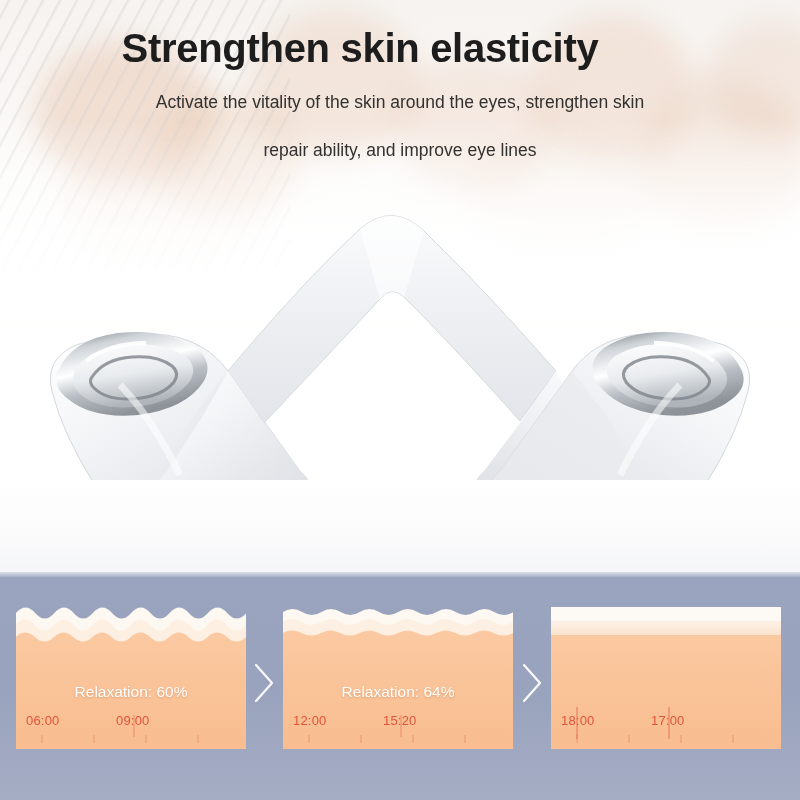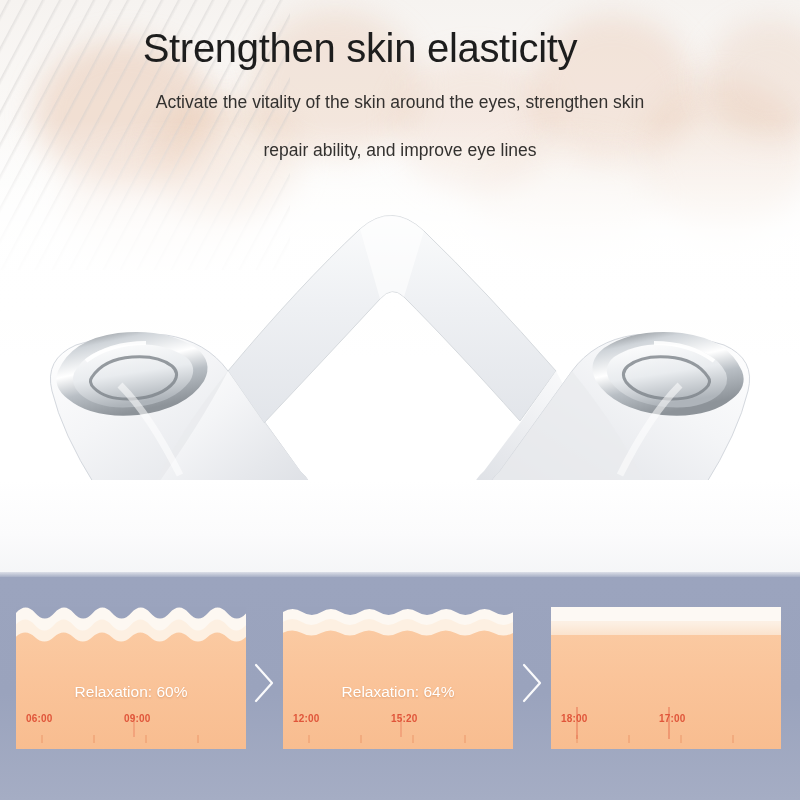--- a/index.html
+++ b/index.html
@@ -37,21 +37,21 @@
   .streaks { position:absolute; left:-40px; top:-30px; width:330px; height:300px;
     background:repeating-linear-gradient(118deg,
       rgba(255,255,255,0) 0px, rgba(255,255,255,0) 11px,
       rgba(208,206,205,.50) 12px, rgba(255,255,255,0) 15px);
     filter:blur(.7px); opacity:.85; }
   .hero-fade { position:absolute; left:0; top:120px; width:800px; height:200px;
     background:linear-gradient(180deg,rgba(255,255,255,0) 0%,rgba(255,255,255,.82) 55%,#fff 100%); }
 
   .headline {
     position:absolute; left:0; top:26px; width:720px; text-align:center;
-    font-size:40px; font-weight:normal; color:#1d1d1d; letter-spacing:-.3px;
+    font-size:40px; font-weight:bold; color:#1d1d1d; letter-spacing:-.3px;
   }
   .sub-line {
     position:absolute; left:0; width:800px; text-align:center;
     font-size:17.5px; color:#33312f;
   }
   .sub1 { top:92px; }
   .sub2 { top:140px; }
 
   
   .device-wrap { position:absolute; left:0; top:185px; width:800px; height:330px; }
@@ -74,23 +74,23 @@
   .p2 { left:283px; }
   .p3 { left:551px; }
   .panel-svg { display:block; width:230px; height:142px; }
 
   .relax-label {
     position:absolute; left:0; width:230px; text-align:center;
     top:76px; font-size:15.5px; color:#ffffff;
     text-shadow:0 1px 2px rgba(190,120,70,.45);
   }
   .time-row { position:absolute; top:106px; left:0; width:230px; height:26px; }
-  .time-lbl { position:absolute; font-size:10px; color:#e0553a; font-weight:bold; letter-spacing:.2px; }
+  .time-lbl { position:absolute; font-size:13px; color:#e0553a; font-weight:normal; letter-spacing:.2px; }
   .t-a { left:10px; }
-  .t-b { left:108px; }
+  .t-b { left:100px; }
 
   .chev { position:absolute; top:84px; width:26px; height:44px; }
   .c1 { left:251px; }
   .c2 { left:519px; }
   .chev svg { display:block; }
 </style>
 </head>
 <body>
 
 <div id="stage">

